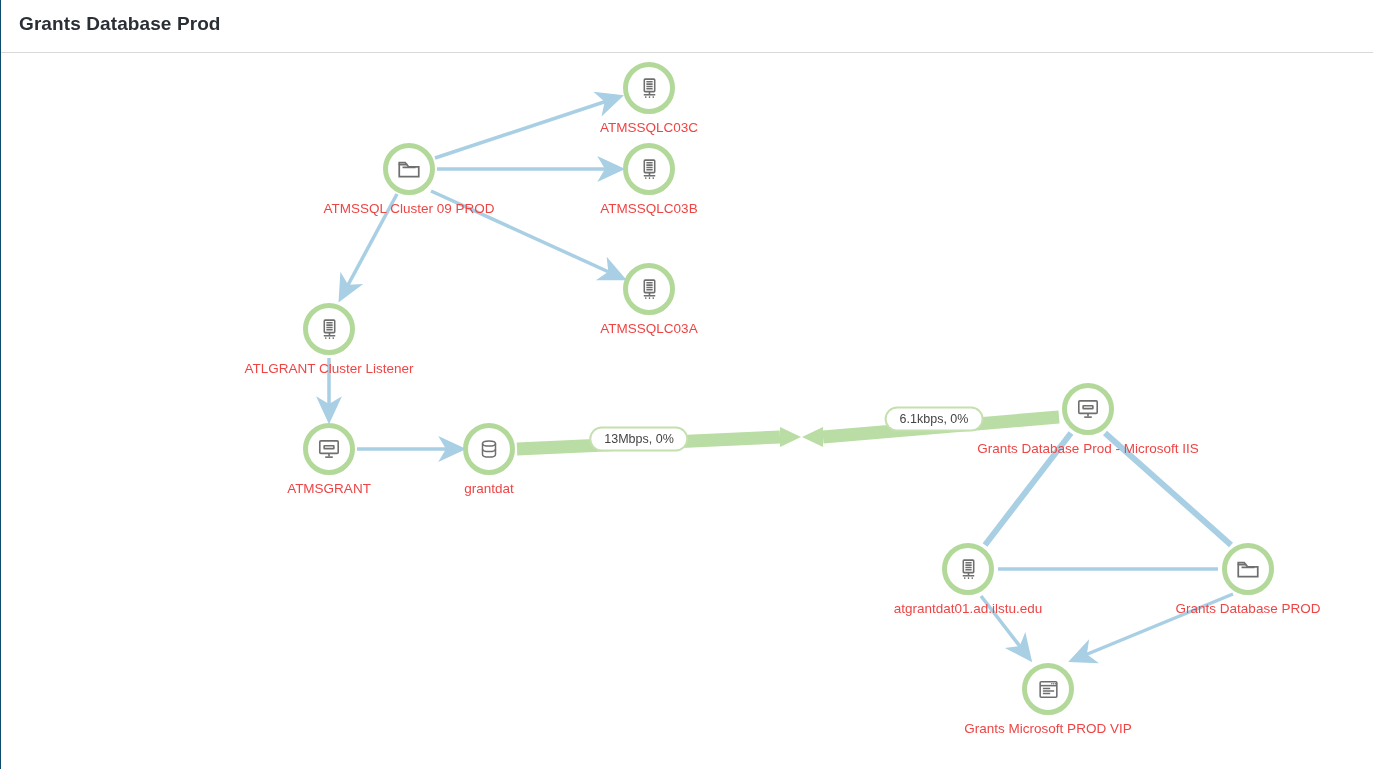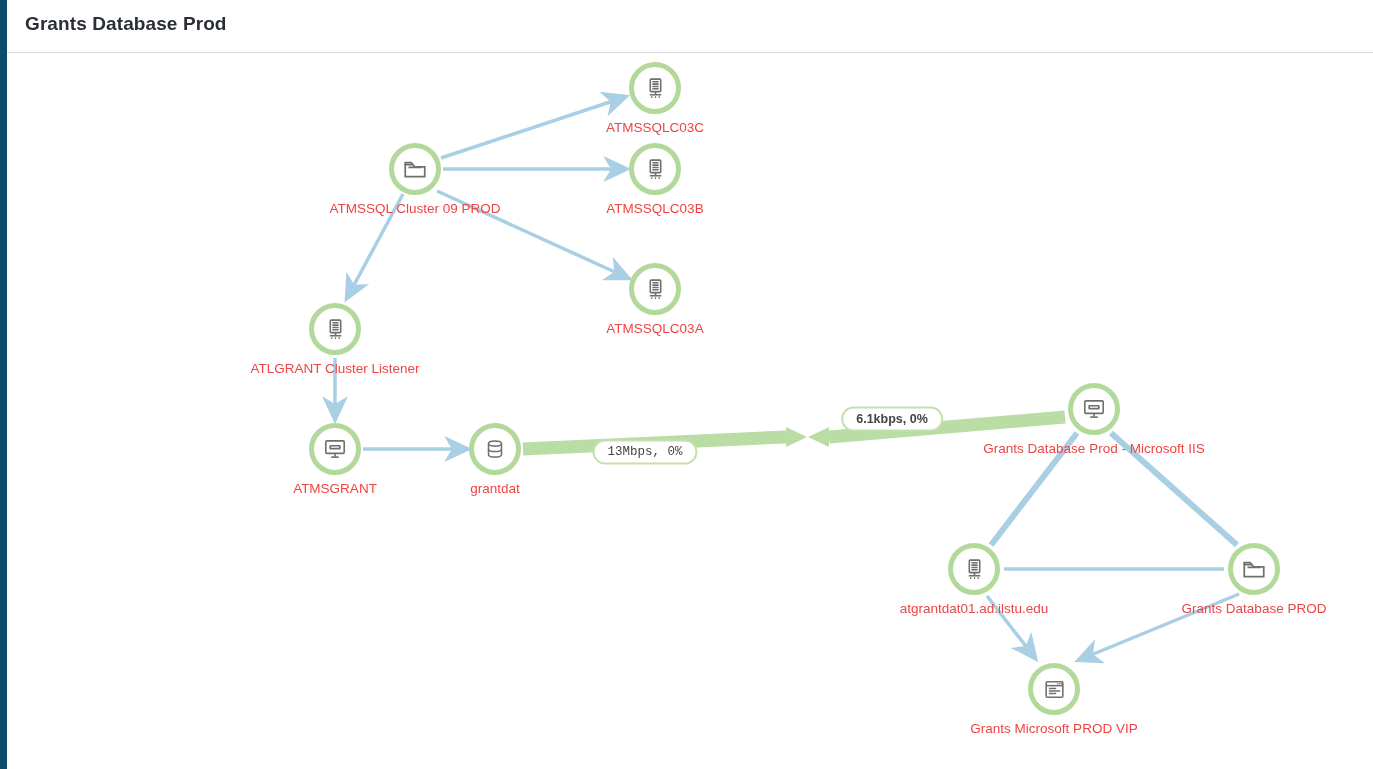--- a/index.html
+++ b/index.html
@@ -8,21 +8,21 @@
     padding: 0;
     background: #ffffff;
     font-family: "Liberation Sans", sans-serif;
   }
   #app {
     position: relative;
     width: 1373px;
     height: 769px;
     background: #ffffff;
     overflow: hidden;
-    border-left: 7px solid #0c4a6e;
+    border-left: 1px solid #0c4a6e;
     box-sizing: border-box;
   }
   #header {
     position: absolute;
     left: 0; top: 0;
     width: 100%;
     height: 53px;
     border-bottom: 1px solid #d8d8d8;
     box-sizing: border-box;
     background: #ffffff;
@@ -276,18 +276,18 @@
           <path d="M4 8.3h16"></path>
           <circle cx="15.2" cy="6.4" r="0.72" fill="#6f6f6f" stroke="none"></circle>
           <circle cx="17" cy="6.4" r="0.72" fill="#6f6f6f" stroke="none"></circle>
           <circle cx="18.8" cy="6.4" r="0.72" fill="#6f6f6f" stroke="none"></circle>
           <path d="M6.6 11h7M6.6 13.4h10.8M6.6 15.8h7"></path>
         </svg>
       </div>
       <div class="label">Grants Microsoft PROD VIP</div>
     </div>
 
-    <div class="linklabel" style="left:638px; top:398px;font-family:Liberation Mono, monospace;">13Mbps,  0%</div>
-
-    <div class="linklabel" style="left:885px; top:365px;font-weight:bold;">6.1kbps,  0%</div>
+    <div class="linklabel" style="left:638px; top:385px;">13Mbps,  0%</div>
+
+    <div class="linklabel" style="left:933px; top:365px;">6.1kbps,  0%</div>
 
   </div>
 </div>
 
 </body></html>

